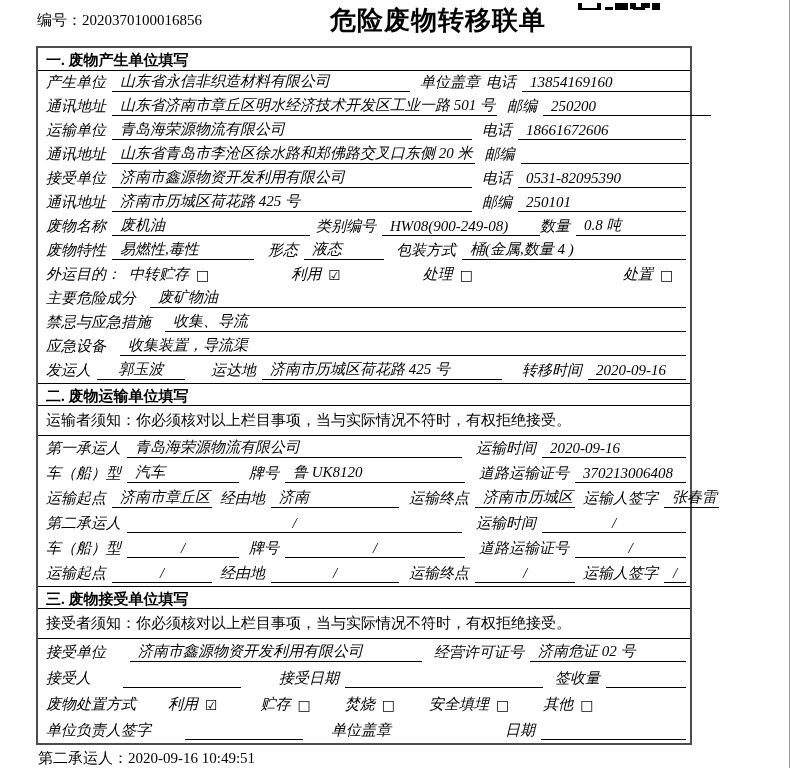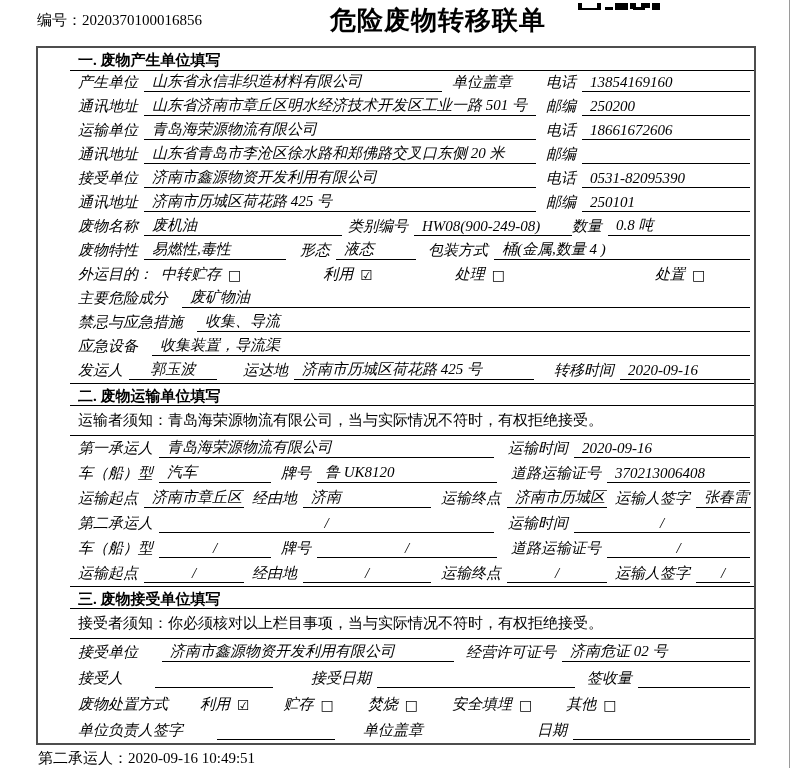--- a/index.html
+++ b/index.html
@@ -6,21 +6,21 @@
   body {
     width:796px; height:768px; background:#ffffff; color:#000;
     font-family:"Liberation Serif","DejaVu Serif",serif;
     font-size:15px; position:relative; overflow:hidden;
   }
   .page-edge { position:absolute; left:789px; top:0; width:1px; height:768px; background:#9a9a9a; }
   .hdr-serial { position:absolute; left:37px; top:11px; white-space:nowrap; }
   .hdr-title { position:absolute; left:330px; top:3px; font-size:26px; font-weight:bold; white-space:nowrap; letter-spacing:1px; }
   .qr-frag { position:absolute; left:578px; top:0; width:82px; height:10px; overflow:hidden; }
 
-  .form { position:absolute; left:36px; top:46px; width:720px; border:2px solid #4d4d4d; background:#fff;padding-left:32px; }
+  .form { position:absolute; left:36px; top:46px; width:656px; border:2px solid #4d4d4d; background:#fff; }
   .st { font-weight:bold; padding:3px 6px 2px 8px; height:23px; border-bottom:1px solid #000; }
   .st.bt { border-top:1px solid #000; }
   .notice { height:30px; display:flex; align-items:center; padding:0 6px 0 8px; border-bottom:1px solid #000; white-space:nowrap; }
 
   .r { display:flex; align-items:flex-end; padding:0 4px 3px 8px; white-space:nowrap;font-style:italic; }
   .s1 .r { height:24px; }
   .s2 .r { height:25px; }
   .s3 .r { height:26px; }
   .l { flex:0 0 auto; padding-right:6px; }
   .v { flex:0 0 auto; border-bottom:1px solid #000; padding:0 2px 0 8px; min-height:17px; }
@@ -158,21 +158,21 @@
       <span class="v c" style="min-width:88px">郭玉波</span>
       <span class="l" style="margin-left:26px">运达地</span>
       <span class="v" style="min-width:240px">济南市历城区荷花路 425 号</span>
       <span class="l" style="margin-left:20px">转移时间</span>
       <span class="v f">2020-09-16</span>
     </div>
   </div>
 
   <div class="s2">
     <div class="st bt">二. 废物运输单位填写</div>
-    <div class="notice">运输者须知：青岛海荣源物流有限公司，当与实际情况不符时，有权拒绝接受。</div>
+    <div class="notice">运输者须知：你必须核对以上栏目事项，当与实际情况不符时，有权拒绝接受。</div>
 
     <div class="r">
       <span class="l">第一承运人</span>
       <span class="v" style="min-width:335px">青岛海荣源物流有限公司</span>
       <span class="l" style="margin-left:14px">运输时间</span>
       <span class="v f">2020-09-16</span>
     </div>
 
     <div class="r">
       <span class="l">车（船）型</span>
@@ -241,21 +241,21 @@
       <span class="l" style="margin-left:12px">签收量</span>
       <span class="v f"></span>
     </div>
 
     <div class="r">
       <span class="l">废物处置方式</span>
       <span class="opt" style="margin-left:26px">
         <span>利用</span>
         <span class="box">☑</span>
       </span>
-      <span class="opt" style="margin-left:34px">
+      <span class="opt" style="margin-left:43px">
         <span>贮存</span>
         <span class="box">□</span>
       </span>
       <span class="opt" style="margin-left:34px">
         <span>焚烧</span>
         <span class="box">□</span>
       </span>
       <span class="opt" style="margin-left:34px">
         <span>安全填埋</span>
         <span class="box">□</span>

